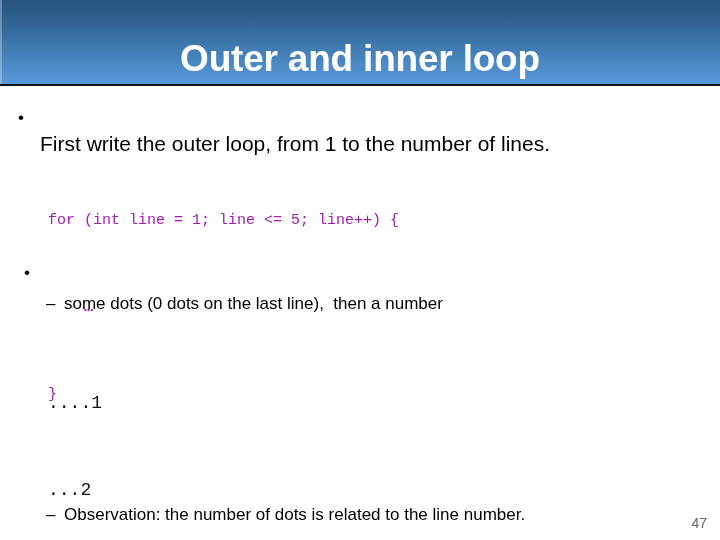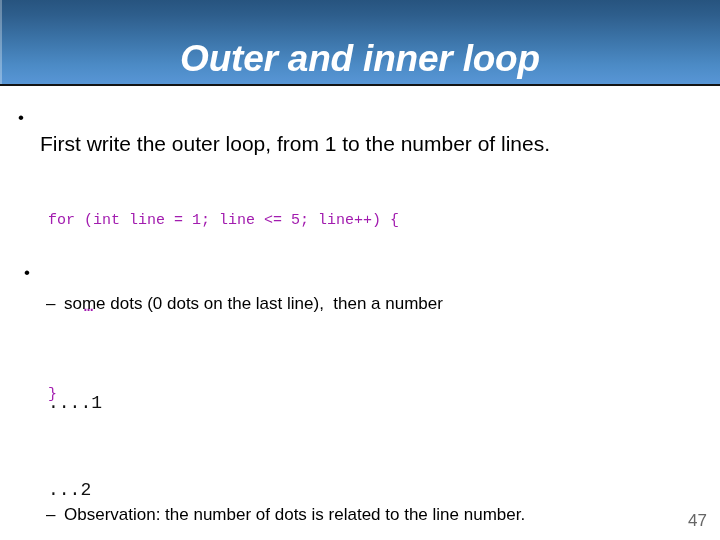--- a/index.html
+++ b/index.html
@@ -19,21 +19,20 @@
   
   #title-banner {
     position: absolute;
     left: 0;
     top: 0;
     width: 720px;
     height: 86px;
     background: linear-gradient(to bottom, #27547f 0%, #2e5e8c 18%, #3d76ab 50%, #4c8bc6 78%, #5896d6 100%);
     border-bottom: 2px solid #141414;
     box-sizing: border-box;
-    font-style: italic;
   }
   #title-banner::before {
     content: "";
     position: absolute;
     left: 0;
     top: 0;
     bottom: 0;
     width: 2px;
     background: rgba(255,255,255,0.30);
   }
@@ -132,21 +131,21 @@
   }
   #dot-pattern .pattern-line {
     white-space: pre;
   }
 
   
   #page-number {
     position: absolute;
     right: 13px;
     bottom: 9px;
-    font-size: 17px;
+    font-size: 14px;
     color: #666666;
     font-family: "Liberation Sans", sans-serif;
   }
 </style>
 </head>
 <body>
 
 <div id="title-banner">
   <div id="title-text">Outer and inner loop</div>
 </div>

